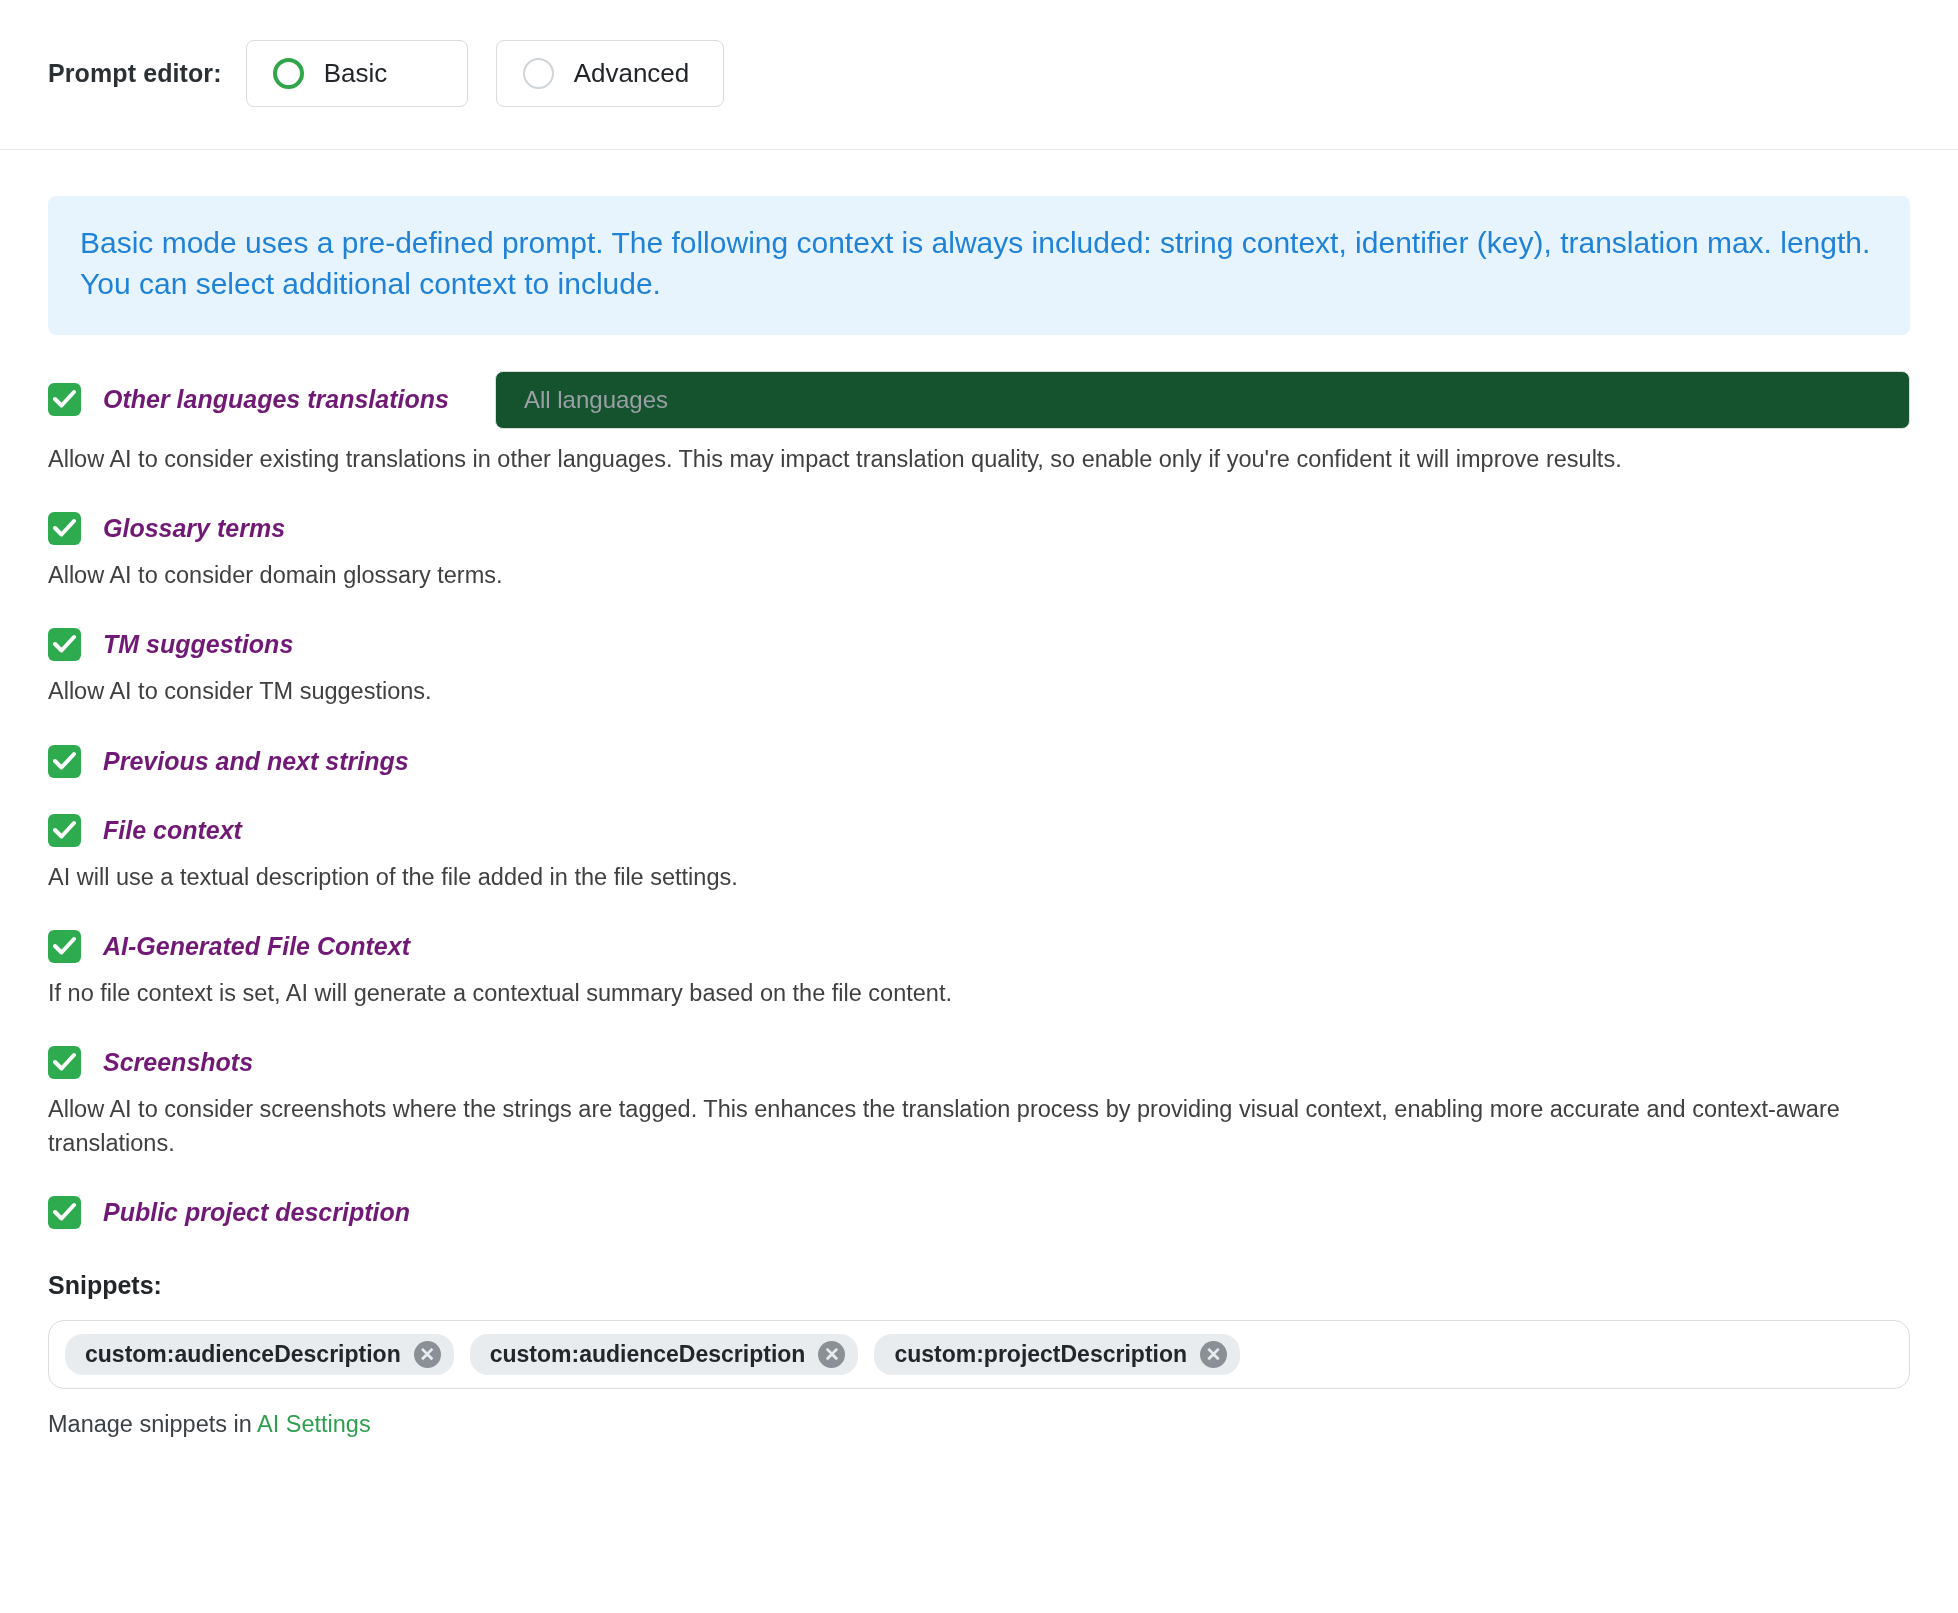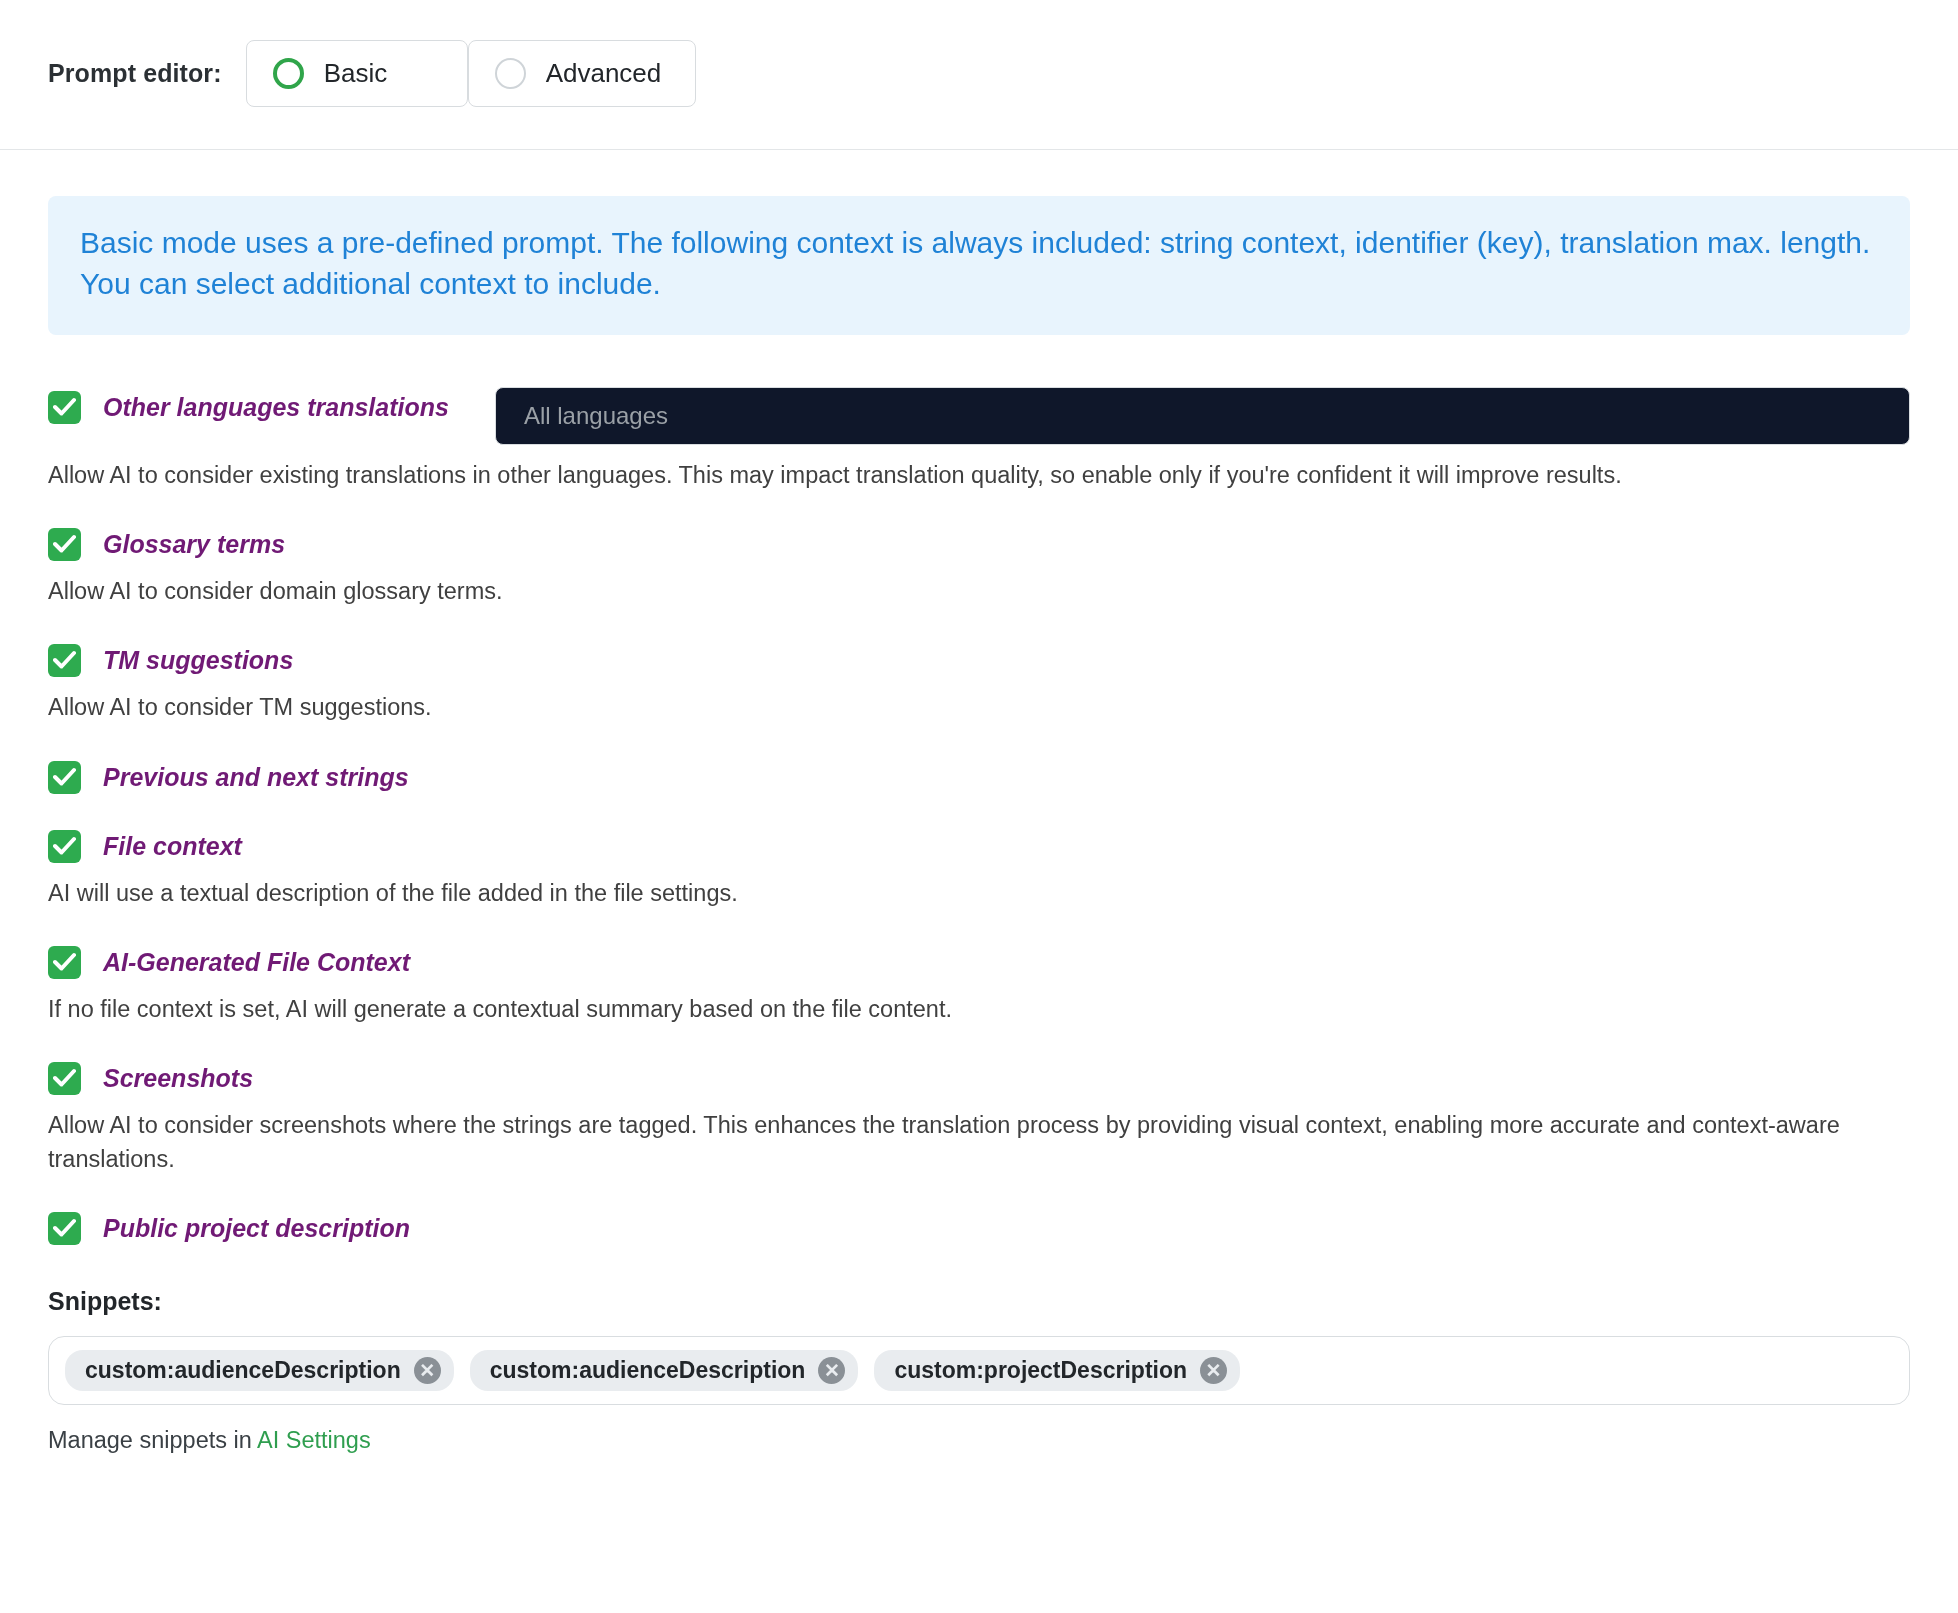--- a/index.html
+++ b/index.html
@@ -26,20 +26,21 @@
     border-bottom: 1px solid #e3e6e8;
   }
   .editor-label {
     font-size: 25px;
     font-weight: 700;
     color: #2b3034;
     letter-spacing: .1px;
   }
   .radio-group {
     display: flex;
+    gap: 28px;
   }
   .radio-card {
     display: flex;
     align-items: center;
     gap: 20px;
     border: 1px solid #d8dcdf;
     border-radius: 8px;
     background: #fff;
     padding: 17px 34px 17px 26px;
     min-width: 222px;
@@ -114,29 +115,28 @@
     color: #404040;
     max-width: 1865px;
   }
 
   .lang-select {
     flex: 1 1 auto;
     margin-left: 24px;
     height: 58px;
     border: 1px solid #d9dde0;
     border-radius: 8px;
-    background: #0f172a;
+    background: #14532d;
     display: flex;
     align-items: center;
     padding: 0 28px;
     font-size: 24px;
     color: #9aa0a6;
     cursor: pointer;
     max-width: 1512px;
-    margin-top: 16px;
   }
 
   .snippets-label {
     margin-top: 42px;
     font-size: 25px;
     font-weight: 700;
     color: #22262a;
   }
   .snippets-box {
     margin-top: 20px;

